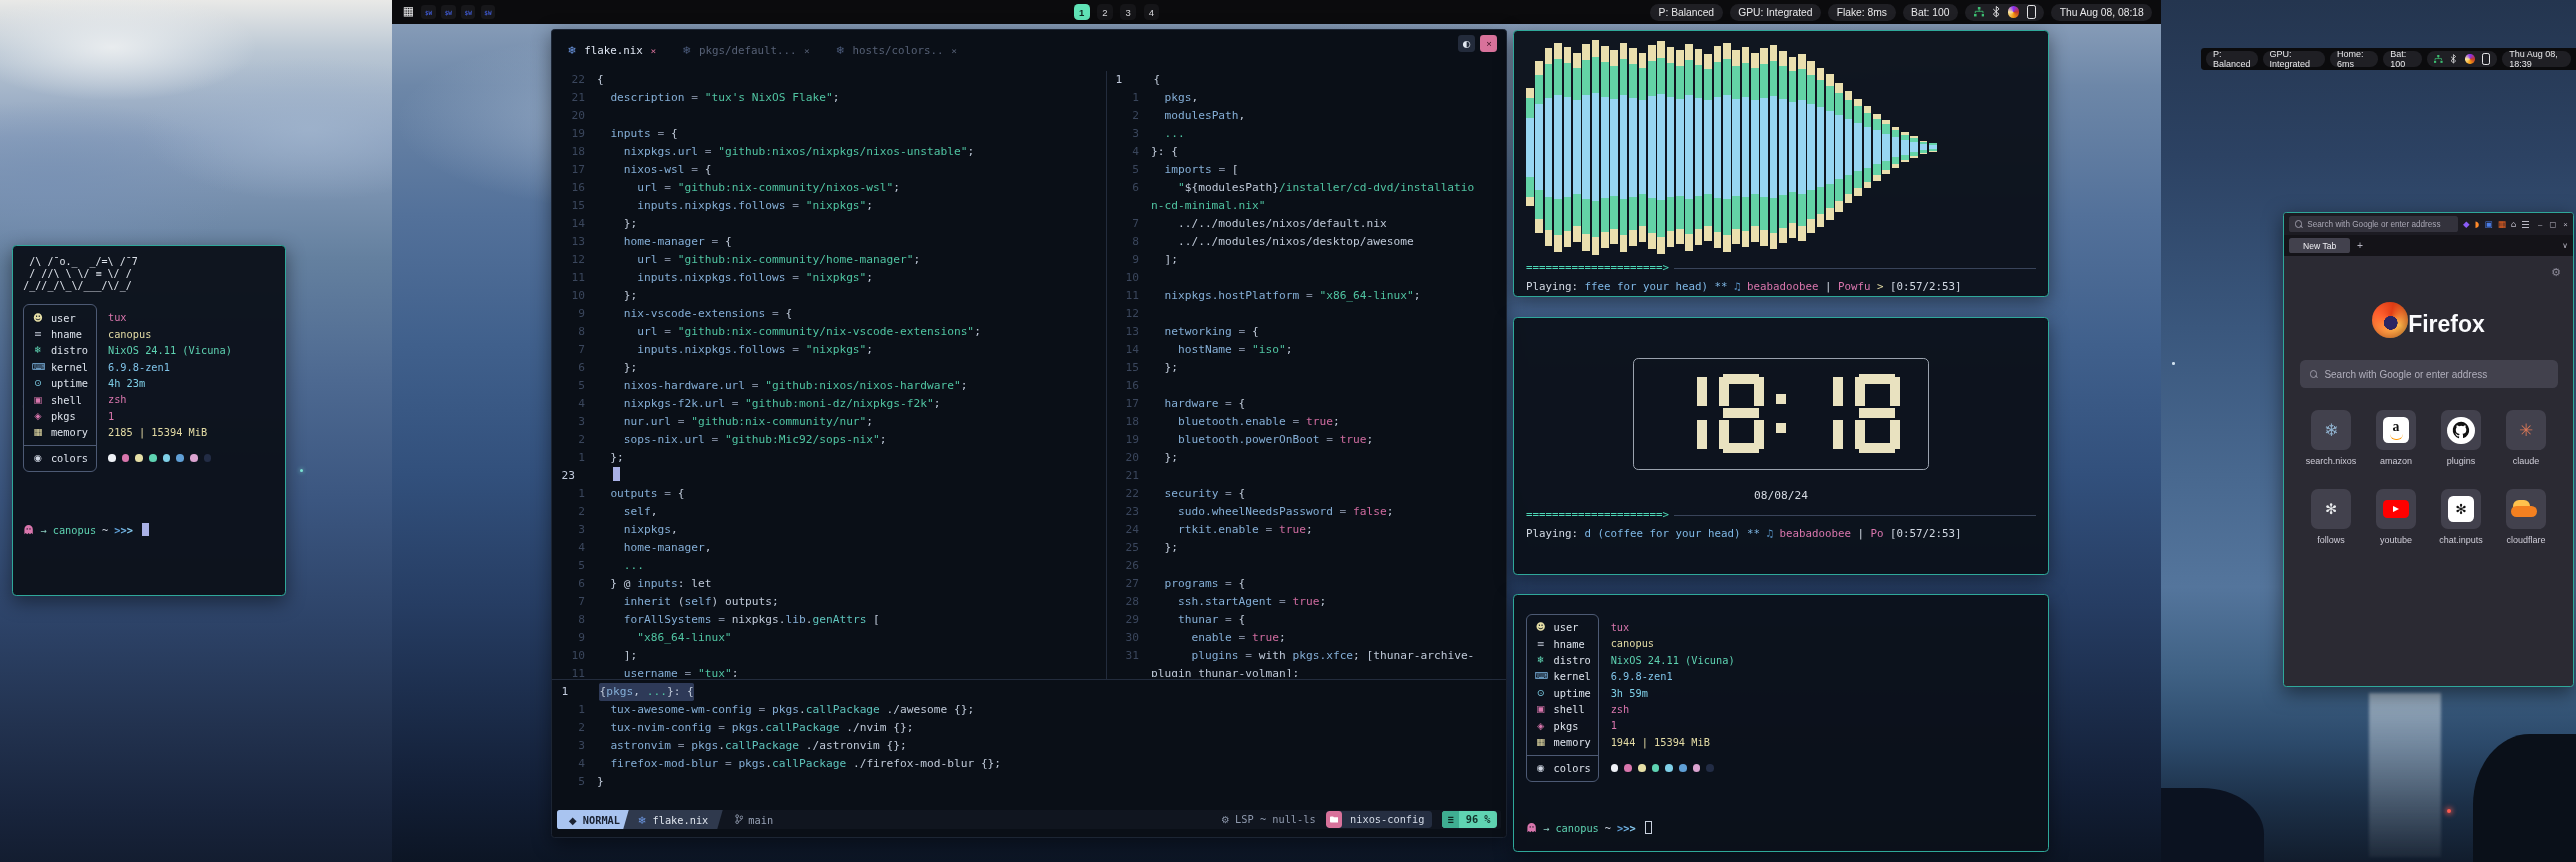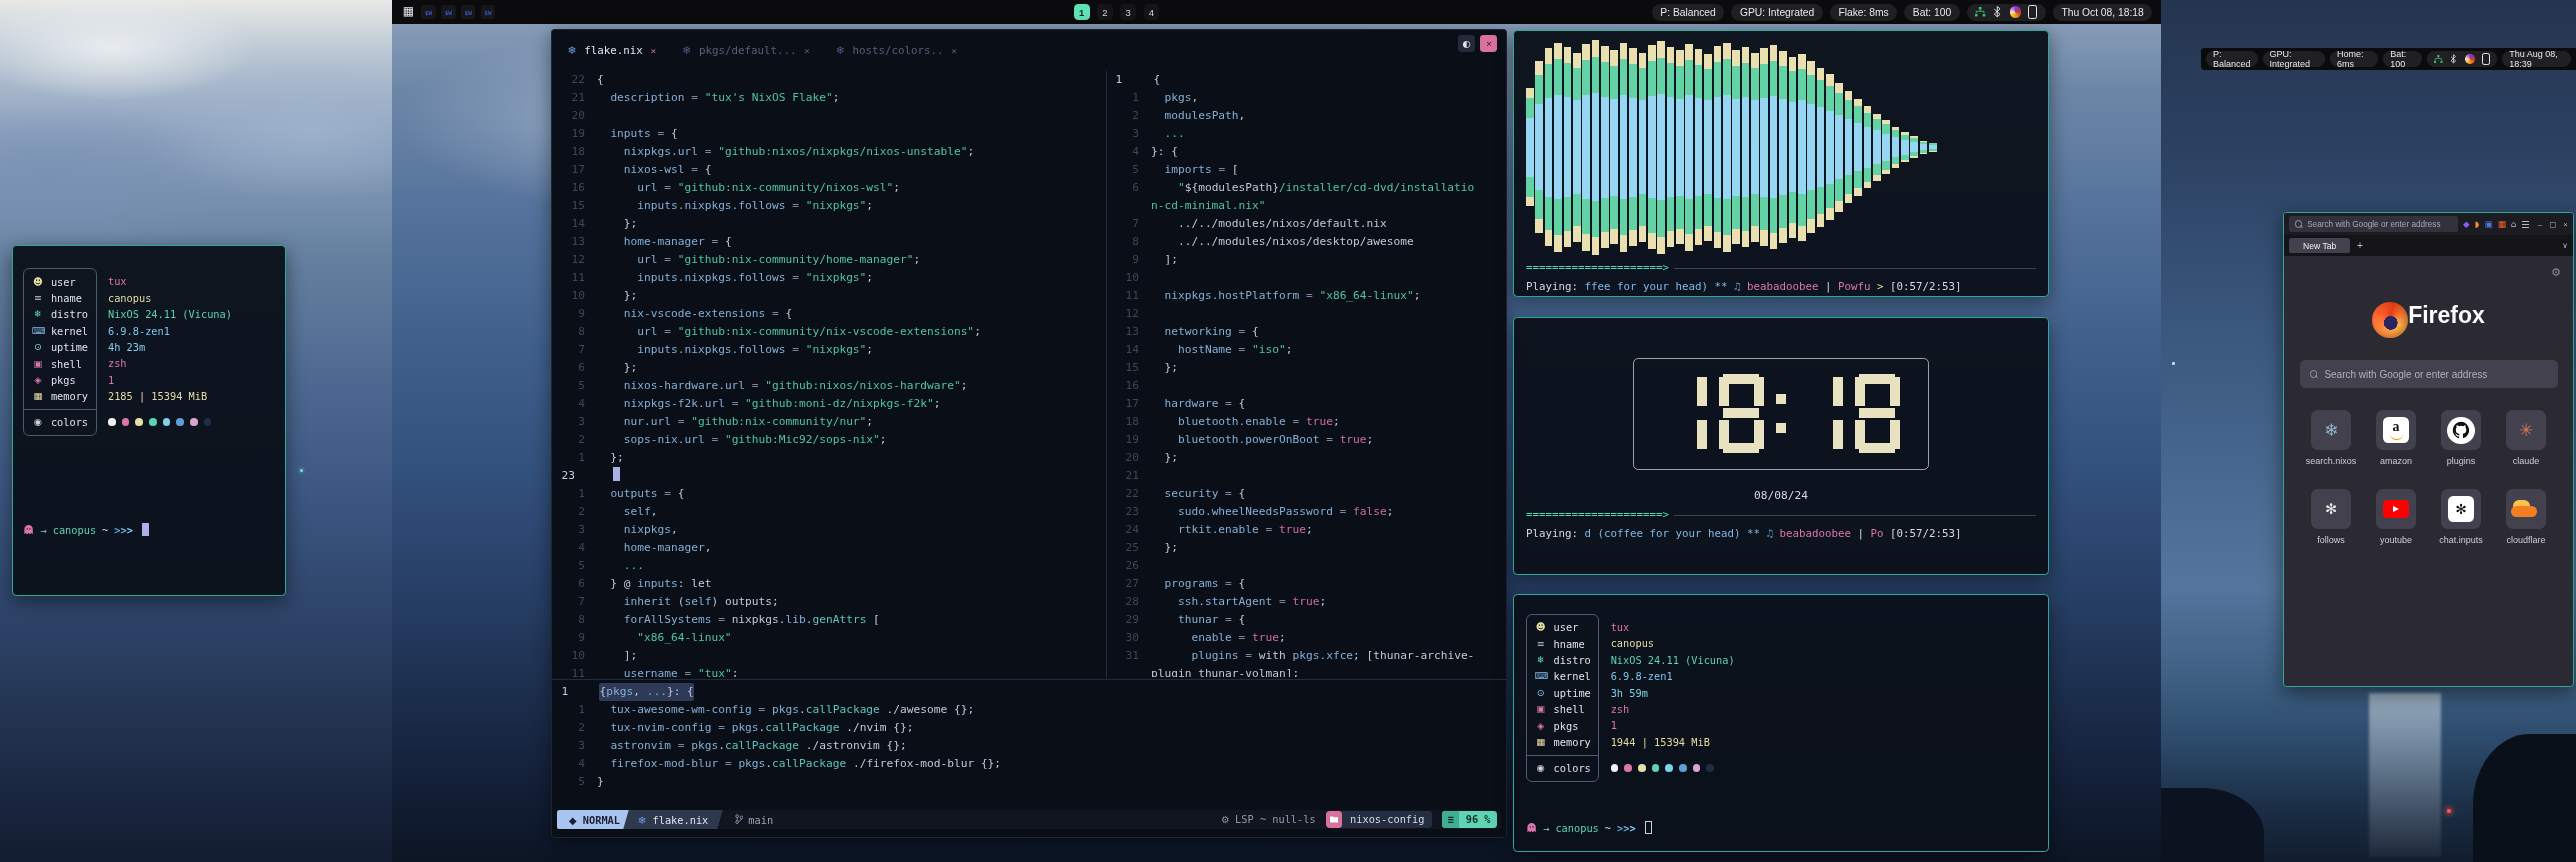--- a/index.html
+++ b/index.html
@@ -138,21 +138,21 @@
   .hamb{display:flex;flex-direction:column;gap:1.7px}
   .hamb i{display:block;width:7.7px;height:1.3px;background:#b9b7c3}
   .ff-winc{display:flex;gap:6.9px;color:#b9b7c3;font-size:7.7px;margin-left:3.4px}
   .ff-tabrow{height:20.7px;background:#141318;display:flex;align-items:center;padding:0 5.2px;gap:6.9px}
   .ff-tab{height:15.5px;background:#42414d;border-radius:2.6px;color:#f0f0f4;font-size:8.6px;display:flex;align-items:center;padding:0 13.8px}
   .ff-plus{color:#b9b7c3;font-size:10.3px}
   .ff-chev{margin-left:auto;color:#b9b7c3;font-size:7.7px}
   .ff-content{position:relative;height:calc(100% - 43px)}
   .ff-gear{position:absolute;right:12px;top:10.3px;color:#8f8d9b;font-size:11.2px}
   .ff-center{position:absolute;left:50%;transform:translateX(-50%);top:46px;width:258px;display:flex;flex-direction:column;align-items:center}
-  .ff-brand{display:flex;align-items:flex-start;gap:0}
+  .ff-brand{display:flex;align-items:flex-end;gap:0}
   .ff-logo{width:36px;height:36px;border-radius:50%;background:
      radial-gradient(circle at 52% 58%,#2b2663 0 24%,rgba(43,38,99,0) 25%),
      conic-gradient(from 210deg,#ff9640,#ff5f2e 25%,#e33e16 45%,#ffbd4f 75%,#ff9640);box-shadow:inset -2.6px -2.6px 6.9px rgba(120,30,0,.4)}
   .ff-word{color:#fbfbfe;font-size:23px;font-weight:bold}
   .ff-search{margin-top:22.4px;width:258px;height:27.6px;background:#42414d;border-radius:5.2px;display:flex;align-items:center;gap:6.9px;padding:0 10.3px;box-sizing:border-box;color:#b1afbc;font-size:10px}
   .ff-grid{margin-top:22.4px;display:grid;grid-template-columns:repeat(4,65px);gap:22.4px 0;justify-items:center}
   .ff-short{display:flex;flex-direction:column;align-items:center;gap:6px}
   .ff-tile{width:40px;height:40px;background:#42414d;border-radius:6.9px;display:flex;align-items:center;justify-content:center}
   .ff-label{font-size:9px;color:#cfcdd8}
   .ic-white-sq{width:26px;height:26px;background:#fff;border-radius:5.2px;display:flex;flex-direction:column;align-items:center;justify-content:center}
@@ -215,21 +215,21 @@
           <rect x="0" y="8" width="3" height="3" fill="#3dbf72"></rect>
           <rect x="9" y="8" width="3" height="3" fill="#3dbf72"></rect>
         </svg>
       <svg class="tray-bt" viewBox="0 0 10 13">
           <path d="M5 0.5v12l3.2-2.8L1.5 3.6M5 12.5 1.5 9.4l6.7-6.1L5 0.5" stroke="#e8e8ea" stroke-width="1.1" fill="none" stroke-linejoin="round"></path>
         </svg>
       <span class="tray-vol"></span>
       <span class="tray-phone"></span>
     </div>
     <div class="pill">
-        <span>Thu Oct 08, 18:18</span>
+        <span>Thu Aug 08, 08:18</span>
       </div>
   </div>
 </div>
 
 <div class="bar bar-sec">
   <div class="bar-right" style="gap:5.2px">
     <div class="pill">
         <span>P: Balanced</span>
       </div>
     <div class="pill">
@@ -254,20 +254,23 @@
       <span class="tray-vol" style="width:9.5px;height:9.5px"></span>
       <span class="tray-phone" style="width:6px;height:9.5px"></span>
     </div>
     <div class="pill">
         <span>Thu Aug 08, 18:39</span>
       </div>
   </div>
 </div>
 
 <div class="term t-left">
+  <div class="ascii"> /\ /¯o._  _/=\ /¯7
+ / //\ \ \/ ≡ \/ /
+/_//_/\_\/___/\/_/</div>
   <div class="fetch-wrap">
       <div class="fetch-box">
         <div class="f-row">
           <span class="f-ic ico" style="color: rgb(230, 223, 166);">☻</span>
           <span>user</span>
         </div>
         <div class="f-row">
           <span class="f-ic ico" style="color: rgb(199, 206, 219);">≡</span>
           <span>hname</span>
         </div>

